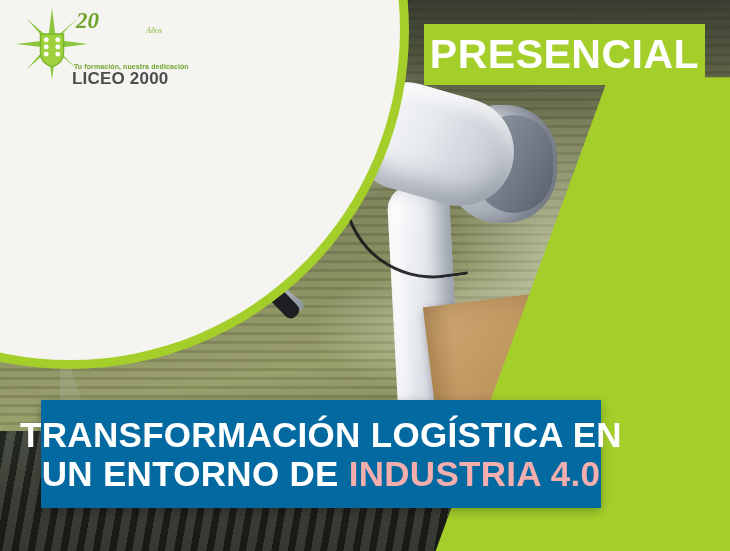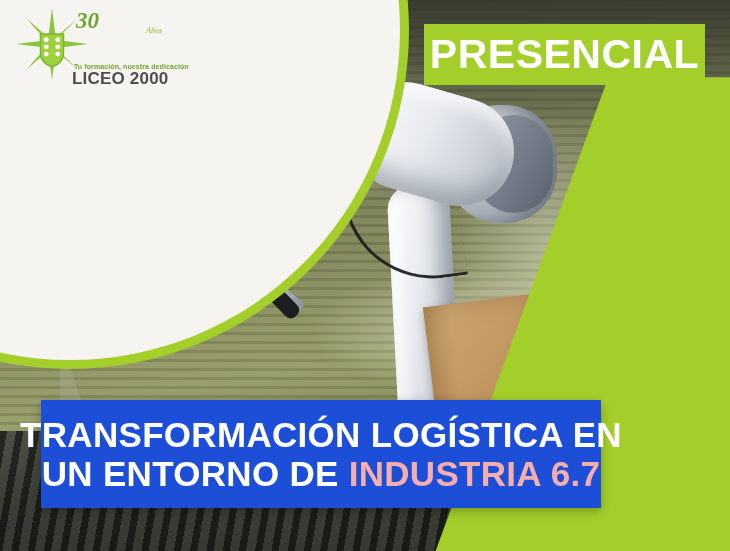--- a/index.html
+++ b/index.html
@@ -157,21 +157,21 @@
     display:flex;align-items:center;justify-content:center;
   }
   .badge span{
     color:#ffffff;font-weight:bold;font-size:41px;letter-spacing:.5px;
     font-family:"Liberation Sans",sans-serif;line-height:1;
   }
 
   
   .titlebar{
     position:absolute;left:41px;top:400px;width:560px;height:108px;
-    background:#1d4ed8;
+    background:#0369a1;
     display:flex;flex-direction:column;align-items:center;justify-content:center;
     box-shadow:0 3px 10px rgba(0,0,0,.28);
   }
   .title-line{
     color:#ffffff;font-weight:bold;font-size:35px;line-height:1.12;
     letter-spacing:.3px;text-align:center;white-space:nowrap;
     font-family:"Liberation Sans",sans-serif;
   }
   .accent{color:#f4aeae;}
 
@@ -257,28 +257,28 @@
       <path d="M34 36 h32 v26 q0 14 -16 20 q-16 -6 -16 -20 z" fill="#9fd13f" stroke="#7ab52c" stroke-width="2"></path>
       <g fill="#ffffff">
         <circle cx="42" cy="44" r="3.4"></circle>
           <circle cx="58" cy="44" r="3.4"></circle>
         <circle cx="42" cy="54" r="3.4"></circle>
           <circle cx="58" cy="54" r="3.4"></circle>
         <circle cx="42" cy="64" r="3.4"></circle>
           <circle cx="58" cy="64" r="3.4"></circle>
       </g>
     </svg>
-    <div class="logo-30">30</div>
+    <div class="logo-30">20</div>
     <div class="logo-anos">Años</div>
     <div class="logo-text">LICEO 2000</div>
     <div class="logo-tag">Tu formación, nuestra dedicación</div>
   </div>
 
   <div class="badge">
     <span>PRESENCIAL</span>
   </div>
 
   <div class="titlebar">
     <div class="title-line">TRANSFORMACIÓN LOGÍSTICA EN</div>
-    <div class="title-line"><span>UN ENTORNO DE </span><span class="accent">INDUSTRIA 6.7</span></div>
+    <div class="title-line"><span>UN ENTORNO DE </span><span class="accent">INDUSTRIA 4.0</span></div>
   </div>
 
 </div>
 
 </body></html>

